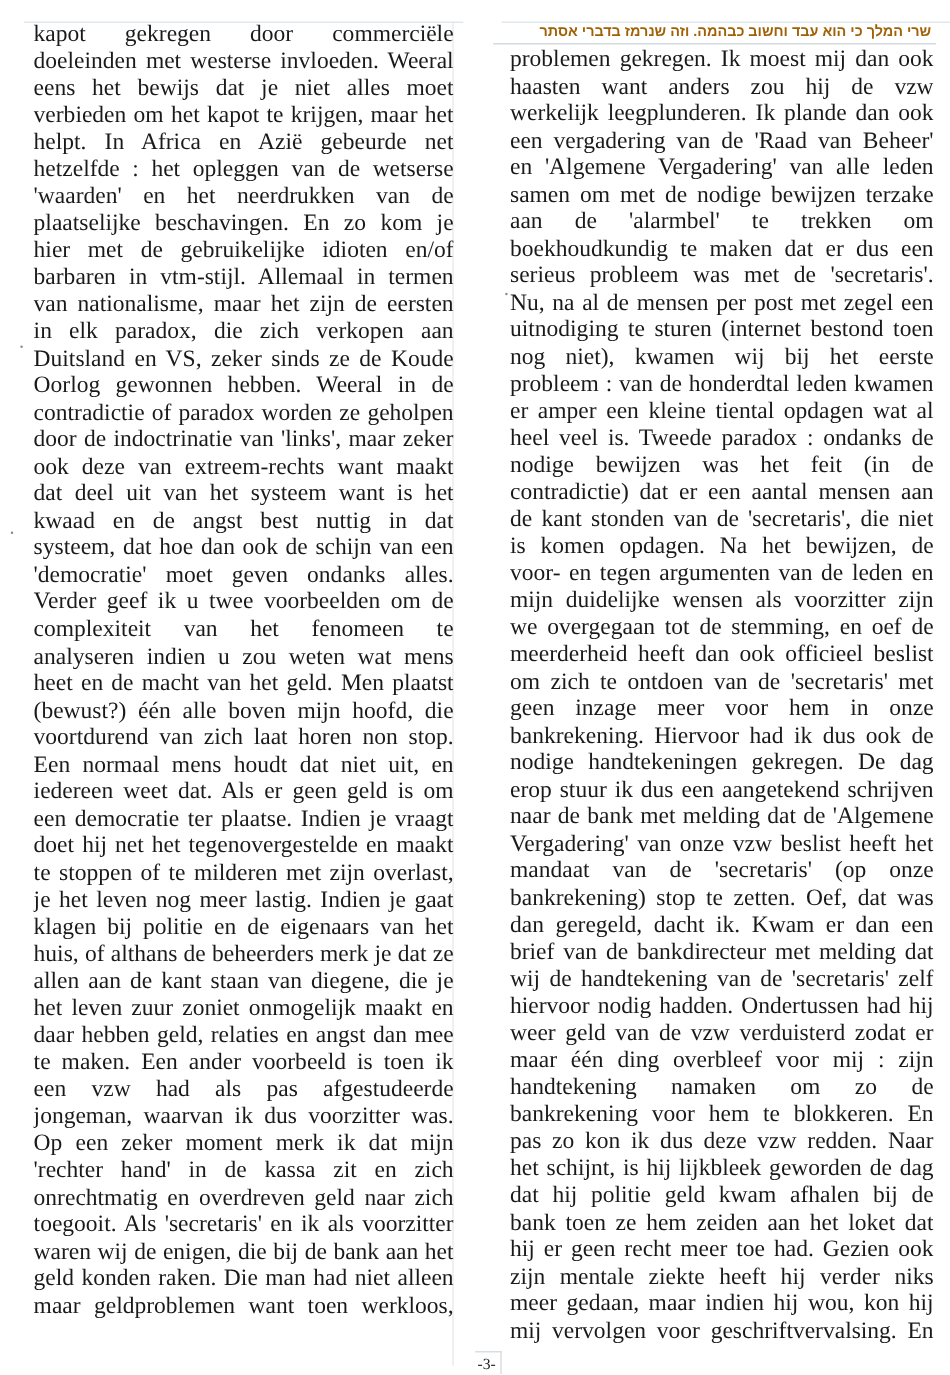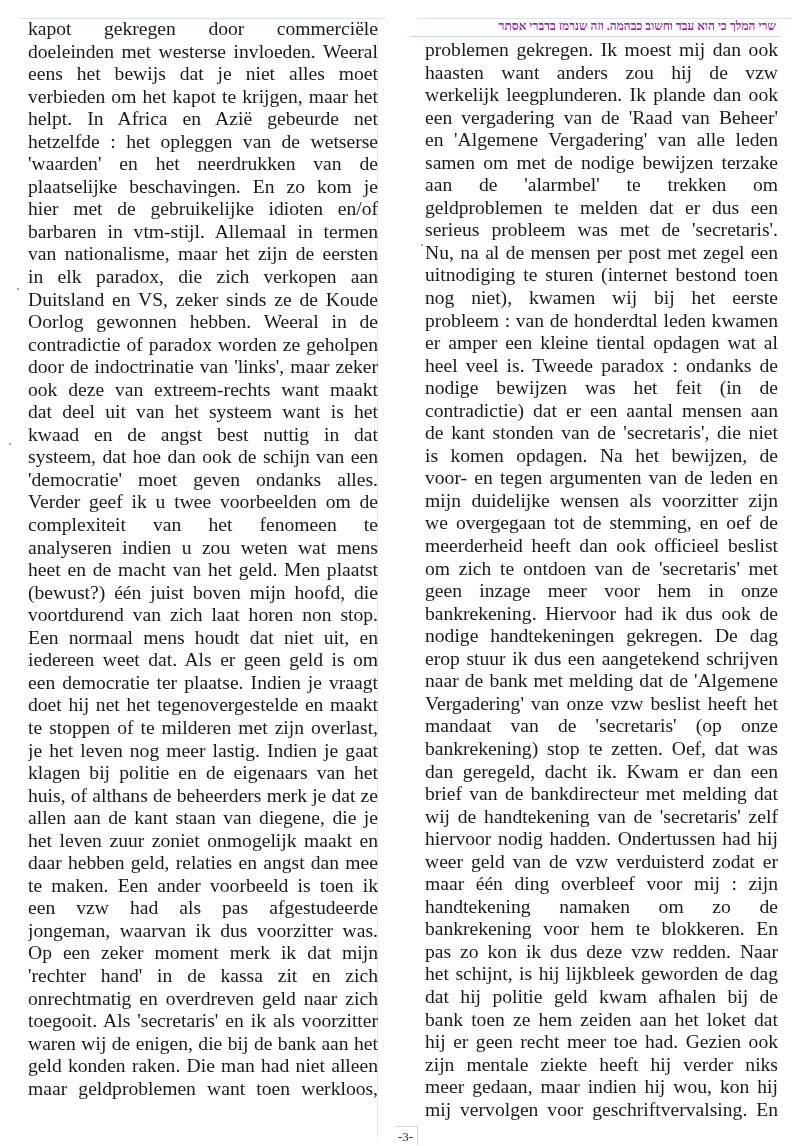--- a/index.html
+++ b/index.html
@@ -44,31 +44,31 @@
       background: #d9e3ea;
     }
     .scan-edge-right {
       position: absolute;
       left: 418px; top: 18px;
       width: 374px; height: 1px;
       background: #d9e3ea;
     }
     .hebrew-strip {
       direction: rtl;
-      font-family: Liberation Serif, serif;
+      font-family: Liberation Sans, sans-serif;
       font-size: 12px;
       font-weight: bold;
       line-height: 16px;
       height: 18px;
       white-space: nowrap;
       overflow: hidden;
       border-bottom: 1px solid #c9d3da;
       margin-left: -14px;
       padding-right: 4px;
-      color: #a21caf;
+      color: #a16207;
     }
     .line {
       font-size: 19.6px;
       line-height: 22.55px;
       height: 22.55px;
       white-space: nowrap;
       text-align: justify;
       text-align-last: justify;
       overflow: hidden;
     }
@@ -123,21 +123,21 @@
       <div class="line">door de indoctrinatie van 'links', maar zeker</div>
       <div class="line">ook deze van extreem-rechts want maakt</div>
       <div class="line">dat deel uit van het systeem want is het</div>
       <div class="line">kwaad en de angst best nuttig in dat</div>
       <div class="line">systeem, dat hoe dan ook de schijn van een</div>
       <div class="line">'democratie' moet geven ondanks alles.</div>
       <div class="line">Verder geef ik u twee voorbeelden om de</div>
       <div class="line">complexiteit van het fenomeen te</div>
       <div class="line">analyseren indien u zou weten wat mens</div>
       <div class="line">heet en de macht van het geld. Men plaatst</div>
-      <div class="line">(bewust?) één juist boven mijn hoofd, die</div>
+      <div class="line">(bewust?) één alle boven mijn hoofd, die</div>
       <div class="line">voortdurend van zich laat horen non stop.</div>
       <div class="line">Een normaal mens houdt dat niet uit, en</div>
       <div class="line">iedereen weet dat. Als er geen geld is om</div>
       <div class="line">een democratie ter plaatse. Indien je vraagt</div>
       <div class="line">doet hij net het tegenovergestelde en maakt</div>
       <div class="line">te stoppen of te milderen met zijn overlast,</div>
       <div class="line">je het leven nog meer lastig. Indien je gaat</div>
       <div class="line">klagen bij politie en de eigenaars van het</div>
       <div class="line">huis, of althans de beheerders merk je dat ze</div>
       <div class="line">allen aan de kant staan van diegene, die je</div>
@@ -159,21 +159,21 @@
   <div class="column right">
     <div class="hebrew-strip">שרי המלך כי הוא עבד וחשוב כבהמה. וזה שנרמז בדברי אסתר</div>
     <div class="right-body" id="right-col">
         <div class="line">problemen gekregen. Ik moest mij dan ook</div>
         <div class="line">haasten want anders zou hij de vzw</div>
         <div class="line">werkelijk leegplunderen. Ik plande dan ook</div>
         <div class="line">een vergadering van de 'Raad van Beheer'</div>
         <div class="line">en 'Algemene Vergadering' van alle leden</div>
         <div class="line">samen om met de nodige bewijzen terzake</div>
         <div class="line">aan de 'alarmbel' te trekken om</div>
-        <div class="line">geldproblemen te melden dat er dus een</div>
+        <div class="line">boekhoudkundig te maken dat er dus een</div>
         <div class="line">serieus probleem was met de 'secretaris'.</div>
         <div class="line">Nu, na al de mensen per post met zegel een</div>
         <div class="line">uitnodiging te sturen (internet bestond toen</div>
         <div class="line">nog niet), kwamen wij bij het eerste</div>
         <div class="line">probleem : van de honderdtal leden kwamen</div>
         <div class="line">er amper een kleine tiental opdagen wat al</div>
         <div class="line">heel veel is. Tweede paradox : ondanks de</div>
         <div class="line">nodige bewijzen was het feit (in de</div>
         <div class="line">contradictie) dat er een aantal mensen aan</div>
         <div class="line">de kant stonden van de 'secretaris', die niet</div>

